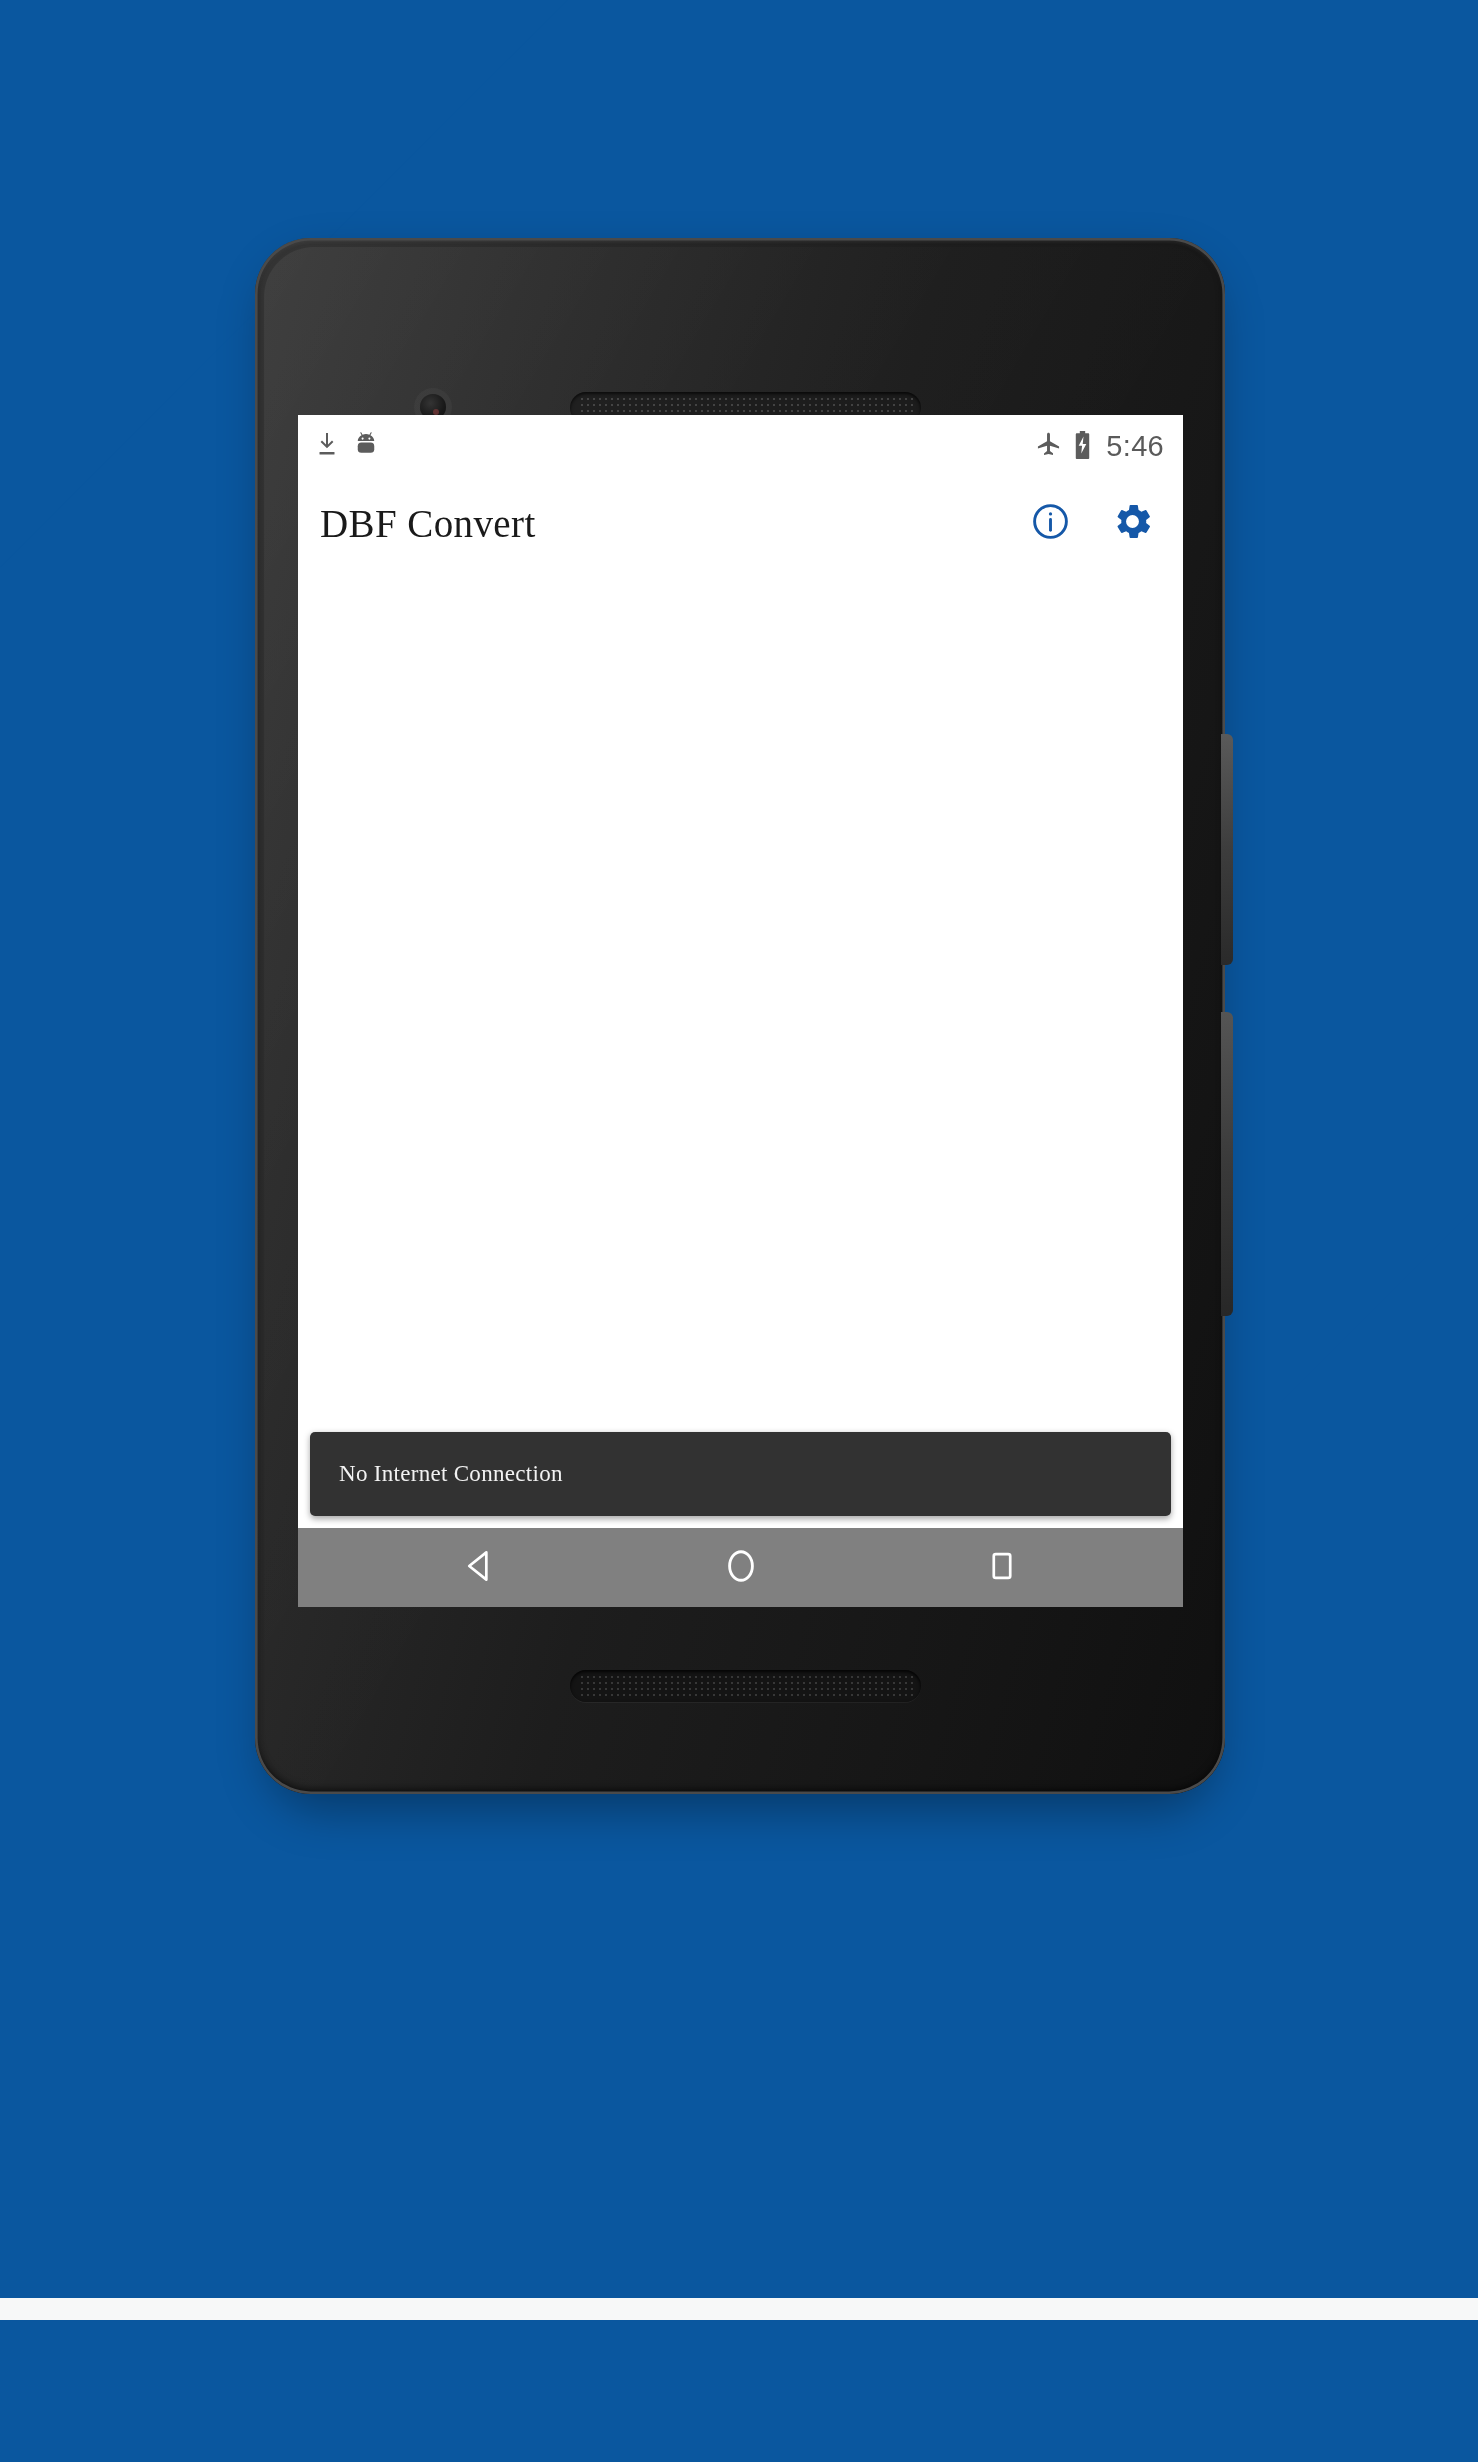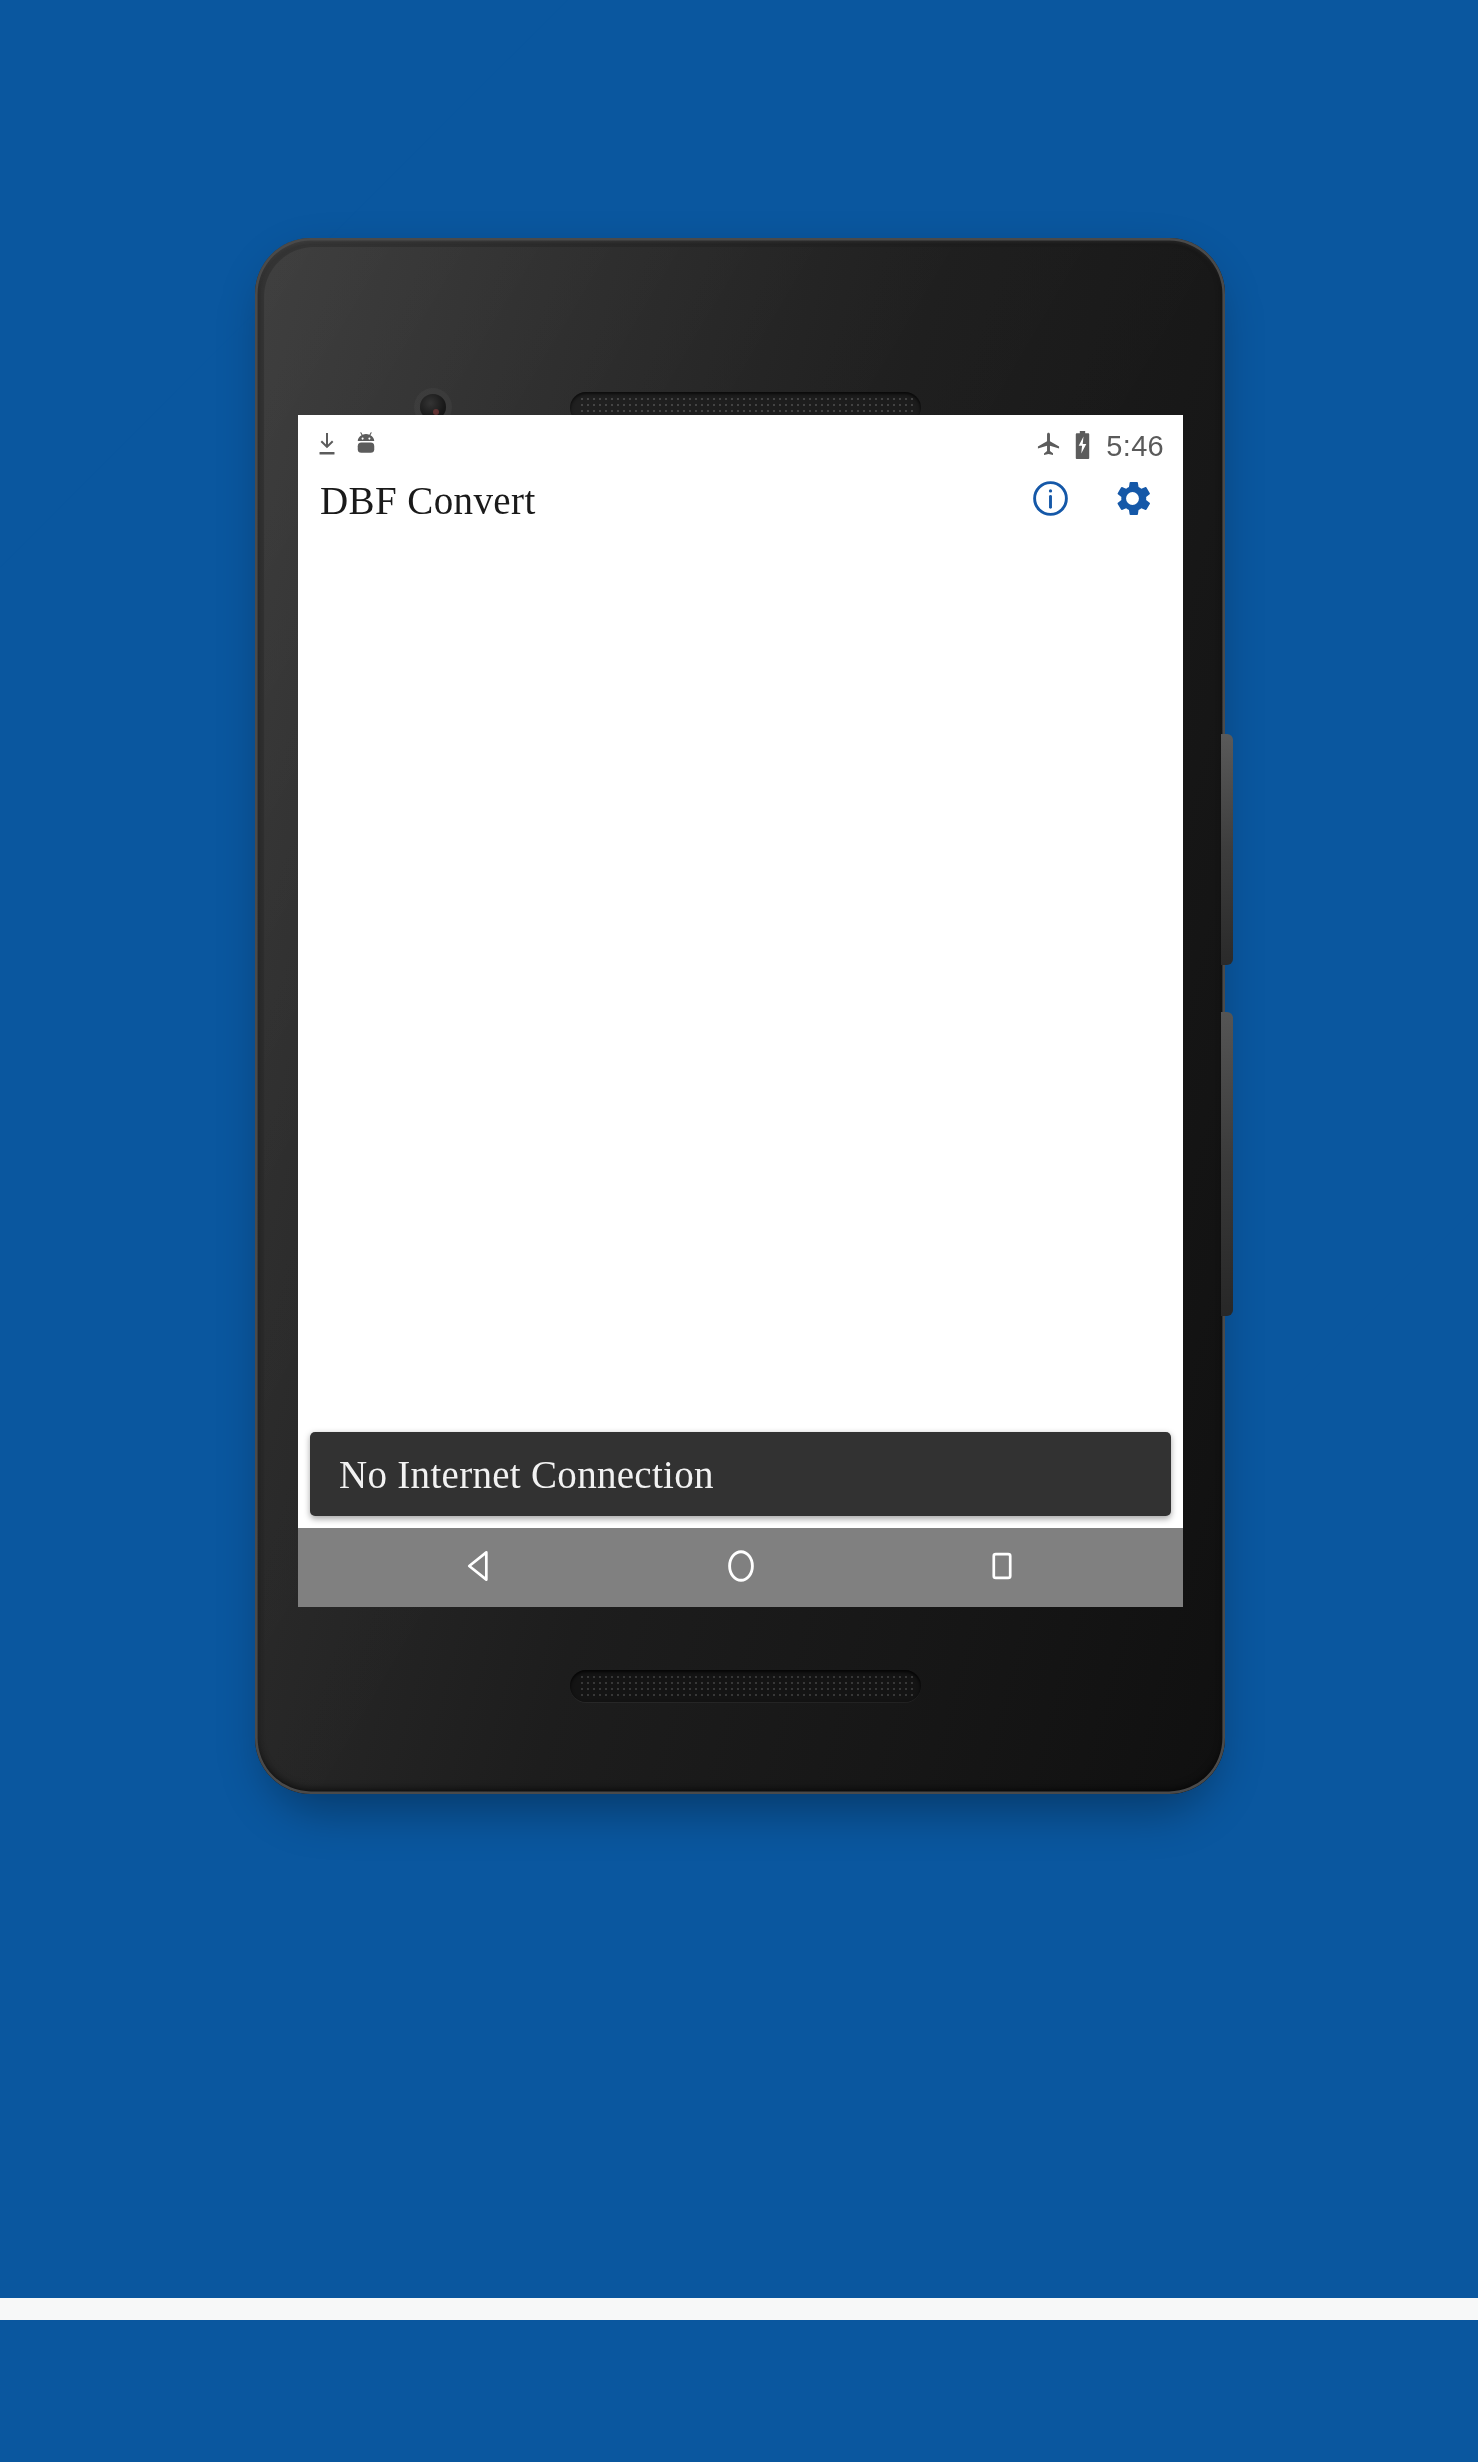--- a/index.html
+++ b/index.html
@@ -245,21 +245,21 @@
     letter-spacing: 0.3px;
     margin-left: 3.4px;
   }
 
   
   .app-bar {
     height: 91px;
     flex: 0 0 91px;
     background: #ffffff;
     display: flex;
-    align-items: flex-start;
+    align-items: center;
     padding: 0 22px 0 22px;
   }
   .app-title {
     font-family: "Liberation Serif", serif;
     font-size: 39px;
     color: #1a1a1a;
     letter-spacing: 0.4px;
   }
   .app-actions {
     margin-left: auto;
@@ -350,21 +350,21 @@
     background: #323232;
     border-radius: 5.1px;
     min-height: 84px;
     display: flex;
     align-items: center;
     padding: 0 29px;
     box-shadow: 0 2.6px 6px rgba(0,0,0,0.35);
   }
   .snackbar-text {
     font-family: "Liberation Serif", serif;
-    font-size: 39px;
+    font-size: 23px;
     color: #f2f2f2;
     letter-spacing: 0.3px;
   }
 
   
   .nav-bar {
     flex: 0 0 79px;
     height: 79px;
     background: #808080;
     display: flex;

